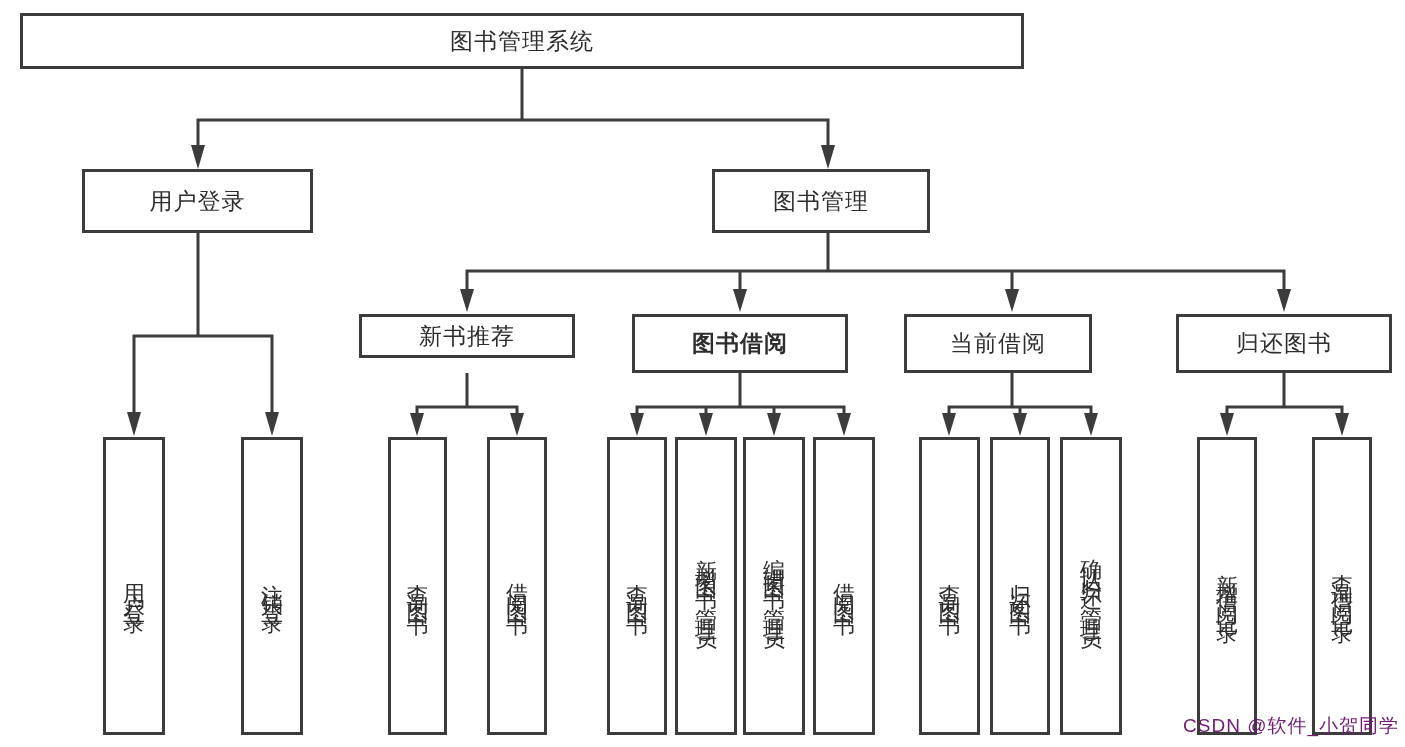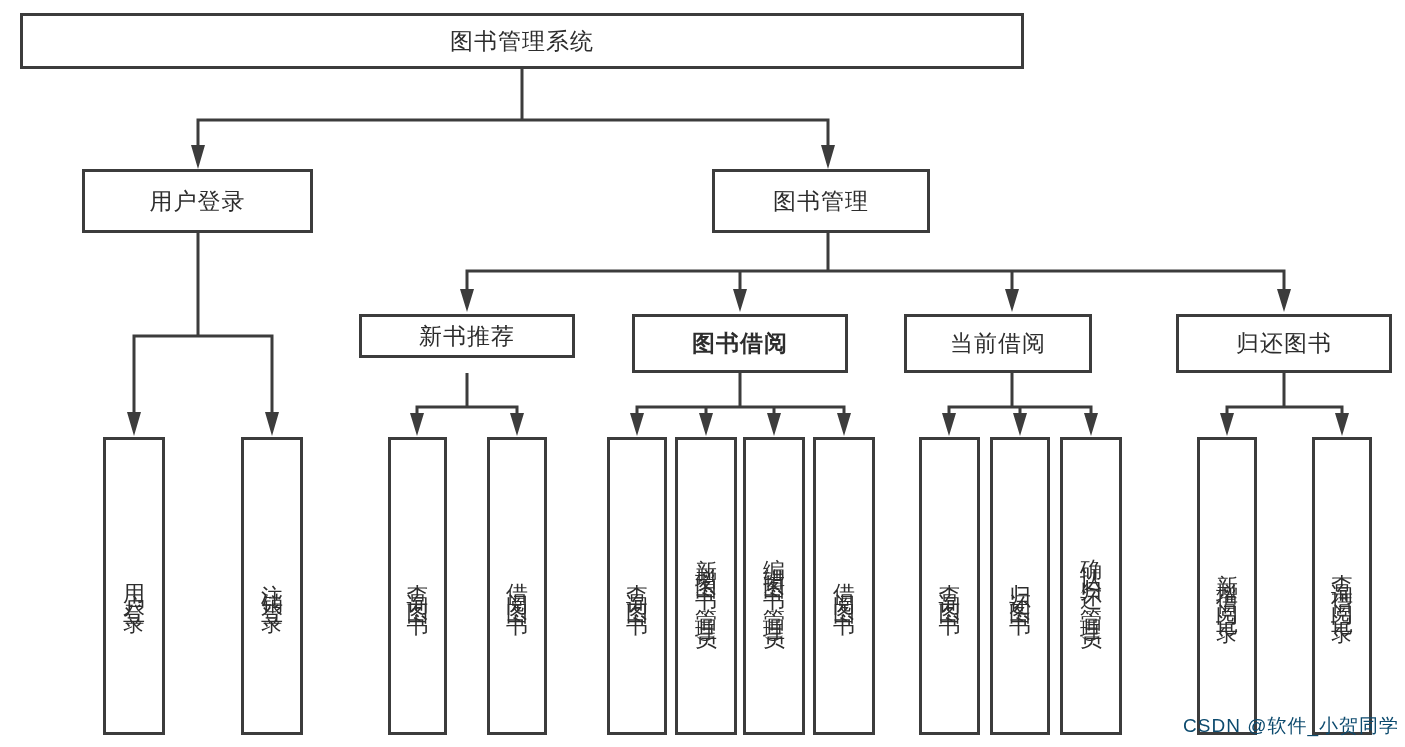--- a/index.html
+++ b/index.html
@@ -25,21 +25,21 @@
     text-orientation:mixed;
     font-size:22px;
     letter-spacing:10px;
     line-height:1;
     color:#2d2d2d;
   }
   #watermark{
     position:absolute;
     right:6px;bottom:8px;
     font-size:19px;
-    color:#0c4a6e;
+    color:#701a75;
     letter-spacing:1px;
     white-space:nowrap;
   }
 </style>
 </head>
 <body>
 
 <div id="canvas">
 
   <svg id="wires" width="1405" height="747" viewBox="0 0 1405 747" stroke="#3c3c3c" stroke-width="3" fill="none">

